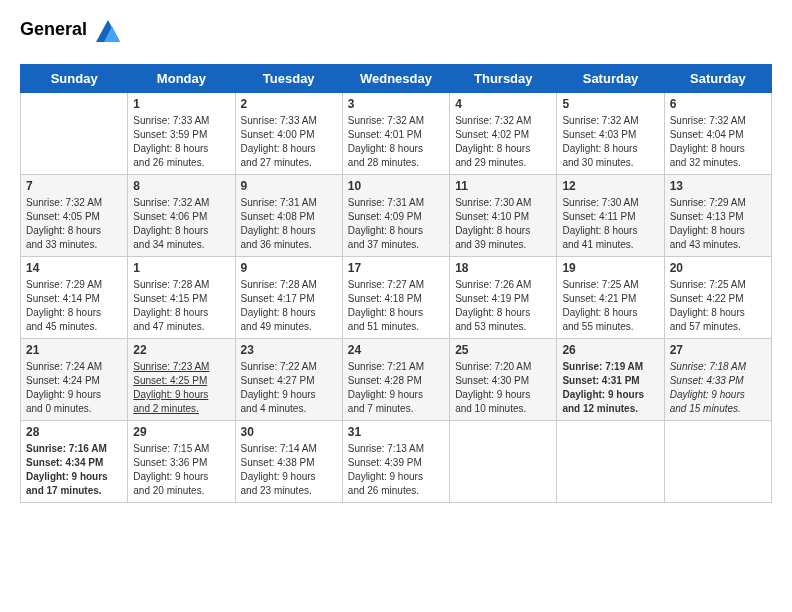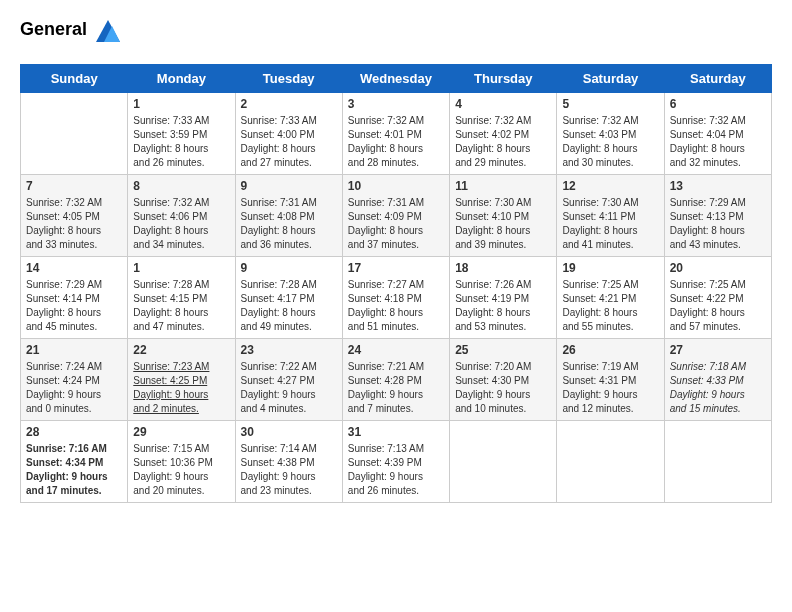--- a/index.html
+++ b/index.html
@@ -306,21 +306,21 @@
         </td>
         <td>
           <span class="day-number">25</span>
           <div class="day-info" style="white-space: pre-line;">Sunrise: 7:20 AM
 Sunset: 4:30 PM
 Daylight: 9 hours
 and 10 minutes.</div>
         </td>
         <td>
           <span class="day-number">26</span>
-          <div class="day-info" style="white-space: pre-line;">Sunrise: 7:19 AM
+          <div class="day-info" style="white-space: pre-line; font-weight: bold;">Sunrise: 7:19 AM
 Sunset: 4:31 PM
 Daylight: 9 hours
 and 12 minutes.</div>
         </td>
         <td>
           <span class="day-number">27</span>
           <div class="day-info" style="white-space: pre-line; font-style: italic;">Sunrise: 7:18 AM
 Sunset: 4:33 PM
 Daylight: 9 hours
 and 15 minutes.</div>
@@ -330,21 +330,21 @@
         <td>
           <span class="day-number">28</span>
           <div class="day-info" style="white-space: pre-line; font-weight: bold;">Sunrise: 7:16 AM
 Sunset: 4:34 PM
 Daylight: 9 hours
 and 17 minutes.</div>
         </td>
         <td>
           <span class="day-number">29</span>
           <div class="day-info" style="white-space: pre-line;">Sunrise: 7:15 AM
-Sunset: 10:36 PM
+Sunset: 3:36 PM
 Daylight: 9 hours
 and 20 minutes.</div>
         </td>
         <td>
           <span class="day-number">30</span>
           <div class="day-info" style="white-space: pre-line;">Sunrise: 7:14 AM
 Sunset: 4:38 PM
 Daylight: 9 hours
 and 23 minutes.</div>
         </td>

